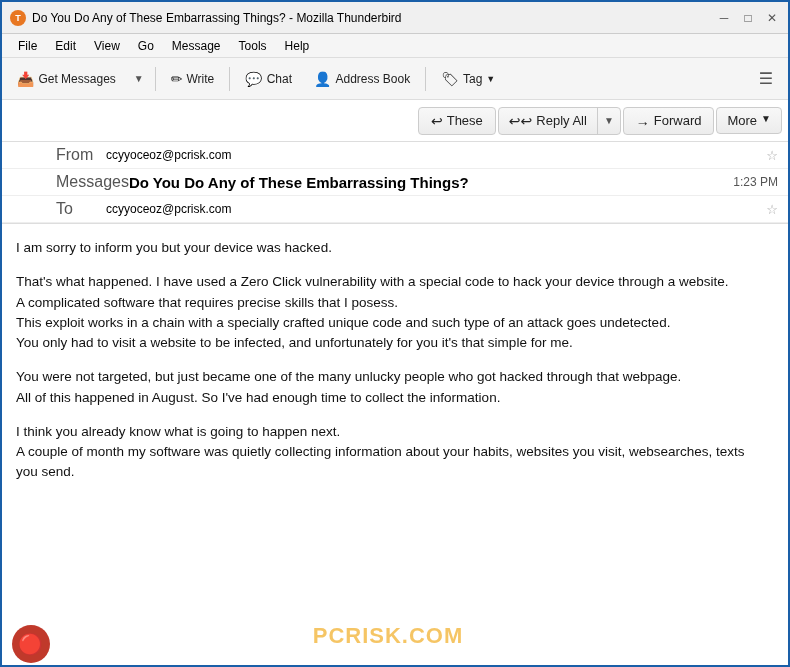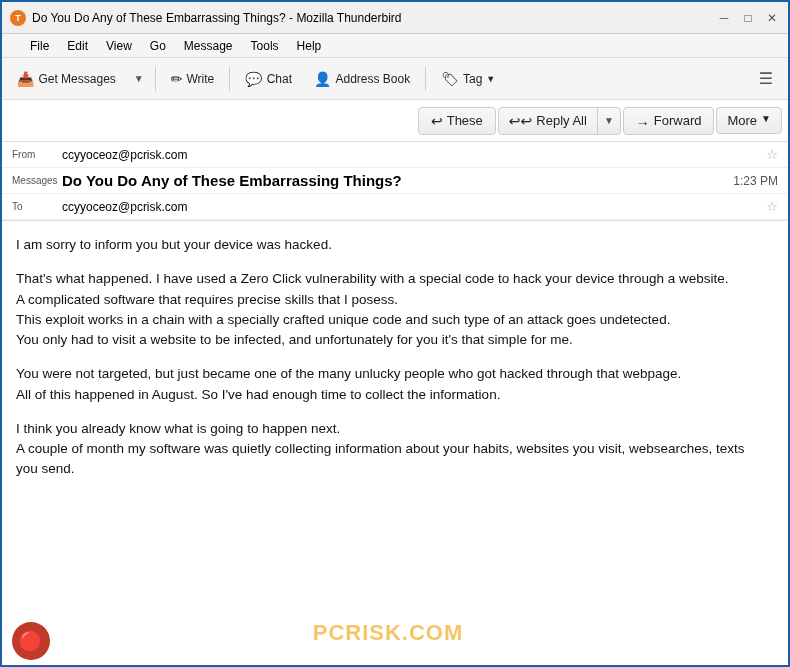--- a/index.html
+++ b/index.html
@@ -55,21 +55,21 @@
       cursor: pointer;
       background: none;
       border: none;
     }
 
     
     .menu-bar {
       background: #f5f5f5;
       display: flex;
       align-items: center;
-      padding: 2px 20px;
+      padding: 2px 8px;
       height: 24px;
       border-bottom: 1px solid #ddd;
       gap: 2px;
     }
     .menu-item {
       padding: 2px 8px;
       font-size: 12px;
       cursor: pointer;
       color: #000;
       border-radius: 3px;
@@ -194,22 +194,23 @@
     }
     .header-row {
       display: flex;
       align-items: center;
       padding: 4px 10px;
       min-height: 26px;
       border-bottom: 1px solid #eee;
     }
     .header-label {
       color: #555;
-      font-size: 10px;
+      font-size: 16px;
       min-width: 50px;
+      margin-left: 44px;
     }
     .header-value {
       font-size: 12px;
       color: #000;
       flex: 1;
     }
     .header-value.bold {
       font-weight: bold;
       font-size: 15px;
     }

